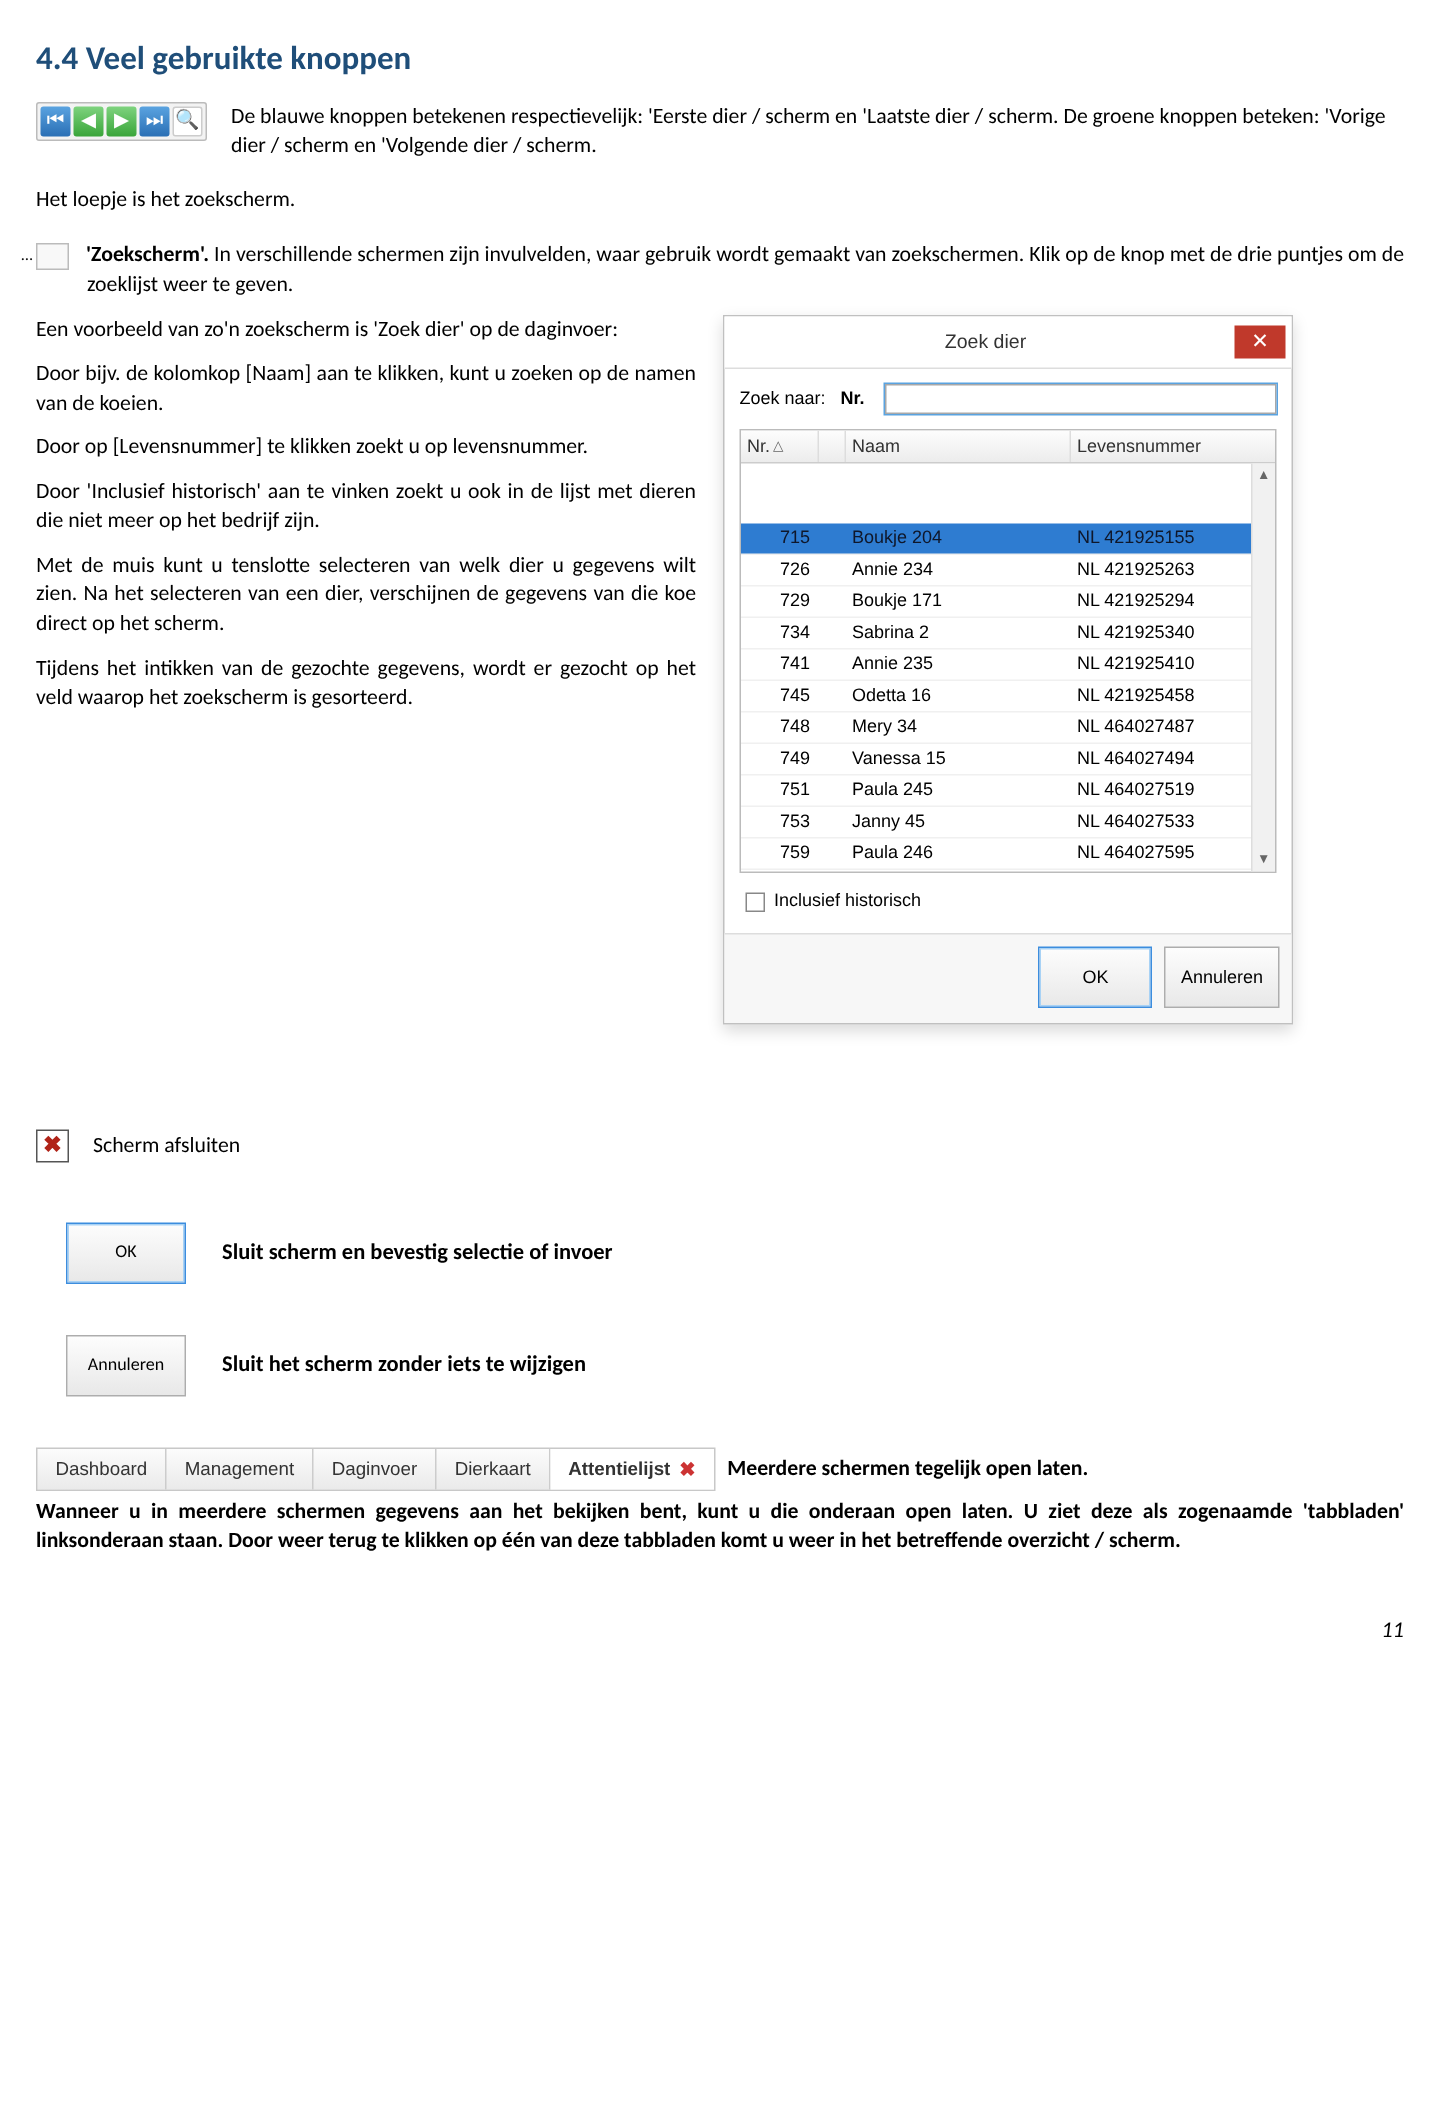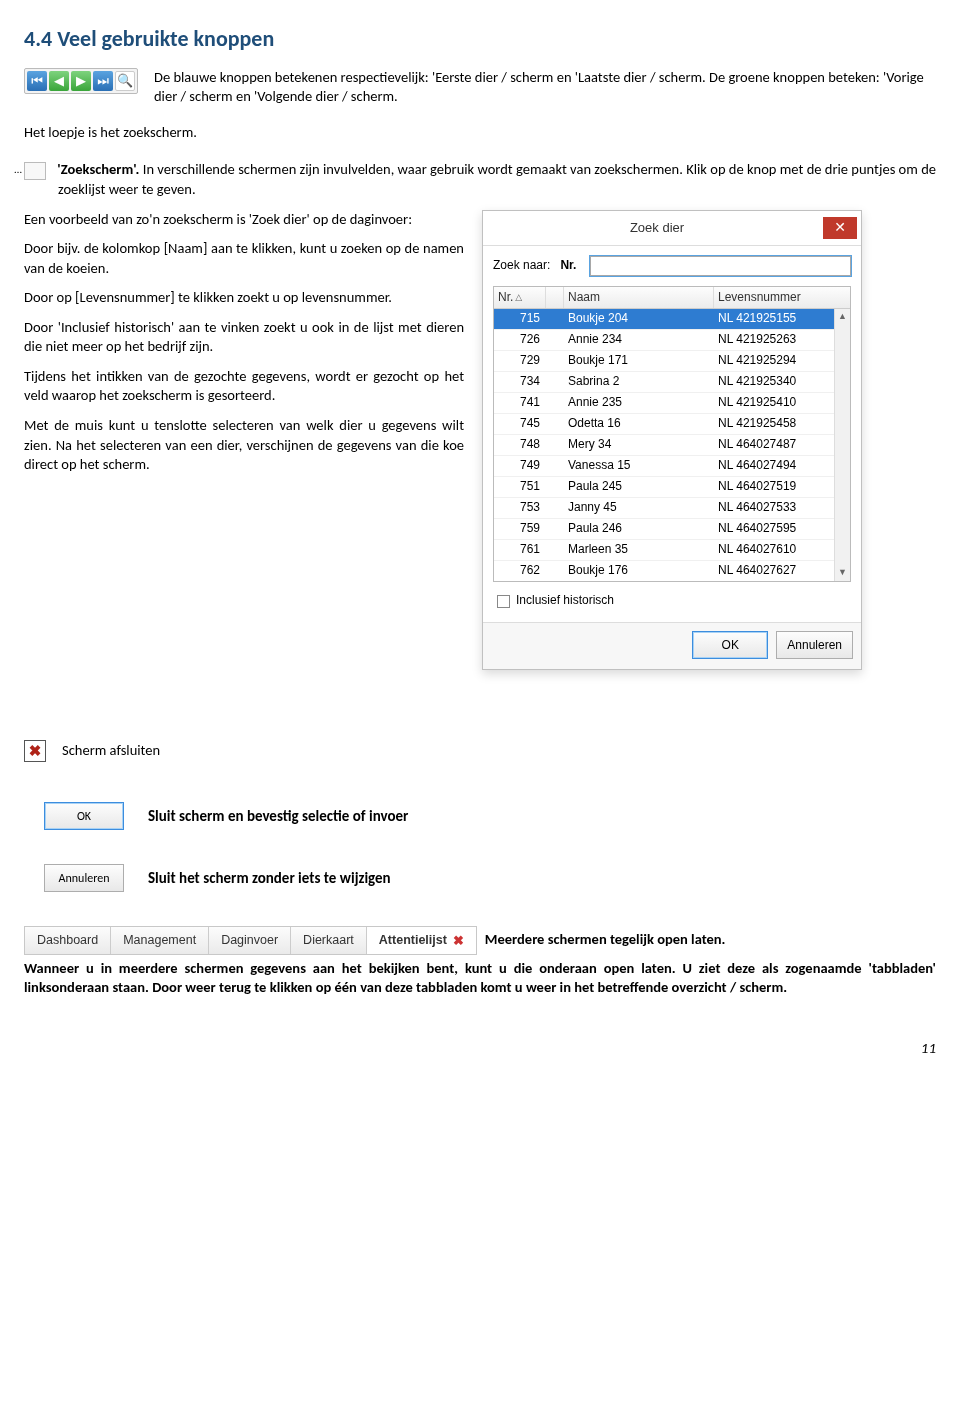--- a/index.html
+++ b/index.html
@@ -117,21 +117,21 @@
   .list-header .th { padding: 0 4px; color:#333; border-right:1px solid #ddd; height:100%; display:flex; align-items:center; }
   .list-header .th.last { border-right:none; }
   .sort-tri { font-size: 9px; color:#666; margin-left: 2px;}
   .list-rows { }
   .list-row {
     height: 21px;
     align-items: center;
     border-bottom: 1px solid #f0f0f0;
   }
   .list-row .td { padding: 0 4px; overflow:hidden; white-space:nowrap; text-overflow: ellipsis;}
-  .list-row.sel { background:#2e7cd1; color:#ffffff; }
+  .list-row.sel { background:#2e7cd1; color:#0f172a;margin-top:40px; }
   .list-row .td.nr { text-align: right; padding-right: 6px;}
   .scrollbar {
     position: absolute;
     top: 22px; right: 0; bottom: 0;
     width: 16px;
     background: #f1f1f1;
     border-left: 1px solid #ddd;
   }
   .scroll-up, .scroll-down {
     height: 16px; display:flex; align-items:center; justify-content:center;
@@ -141,21 +141,21 @@
   .hist-row { margin-top: 8px; padding: 2px 2px 8px 4px; display:flex; align-items:flex-end; gap:6px;}
   .chk { width: 13px; height: 13px; border:1px solid #888; display:inline-block; background:#fff;}
   .dlg-footer {
     display:flex; justify-content:flex-end; gap:8px;
     padding: 8px 8px 10px 8px;
     border-top:1px solid #ddd;
     background:#f7f7f7;
   }
   .win-btn {
     min-width: 76px;
-    height: 28px;
+    height: 41px;
     border: 1px solid #adadad;
     background: linear-gradient(#fdfdfd,#e8e8e8);
     font-size: 12px;
     padding: 0 10px;
     display:inline-flex; align-items:center; justify-content:center;
   }
   .win-btn.primary { border: 1px solid #3c8dde; box-shadow: inset 0 0 0 1px #a8d2f5; }
   
   .close-box {
     width: 22px; height: 22px;
@@ -213,22 +213,22 @@
   <span class="ellipsis-btn">…</span>
   <b>'Zoekscherm'.</b><span> In verschillende schermen zijn invulvelden, waar gebruik wordt gemaakt van zoekschermen.  Klik op de knop met de drie puntjes om de zoeklijst weer te geven.</span>
 </p>
 
 <div class="two-col">
   <div class="left-col">
     <p>Een voorbeeld van zo'n zoekscherm is 'Zoek dier' op de daginvoer:</p>
     <p>Door bijv. de kolomkop [Naam] aan te klikken, kunt u zoeken op de namen van de koeien.</p>
     <p>Door op [Levensnummer] te klikken zoekt u op levensnummer.</p>
     <p>Door 'Inclusief historisch' aan te vinken zoekt u ook in de lijst met dieren die niet meer op het bedrijf zijn.</p>
+    <p>Met de muis kunt u tenslotte selecteren van welk dier u gegevens wilt zien. Na het selecteren van een dier, verschijnen de gegevens van die koe direct op het scherm.</p>
     <p>Tijdens het intikken van de gezochte gegevens, wordt er gezocht op het veld waarop het zoekscherm is gesorteerd.</p>
-    <p>Met de muis kunt u tenslotte selecteren van welk dier u gegevens wilt zien. Na het selecteren van een dier, verschijnen de gegevens van die koe direct op het scherm.</p>
   </div>
   <div class="right-col">
     <div class="dialog">
       <div class="dlg-title">
         <span class="title-text">Zoek dier</span>
         <span class="dlg-close">✕</span>
       </div>
       <div class="dlg-body">
         <div class="search-row">
           <label>Zoek naar:</label>

